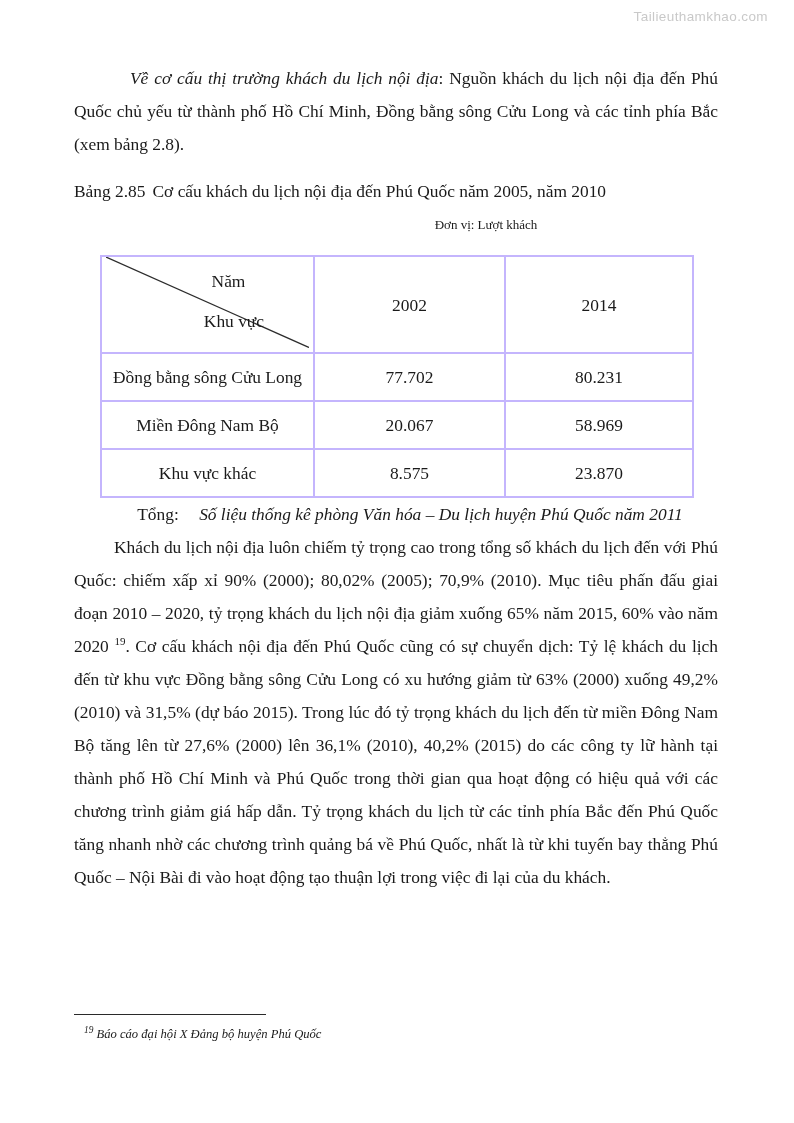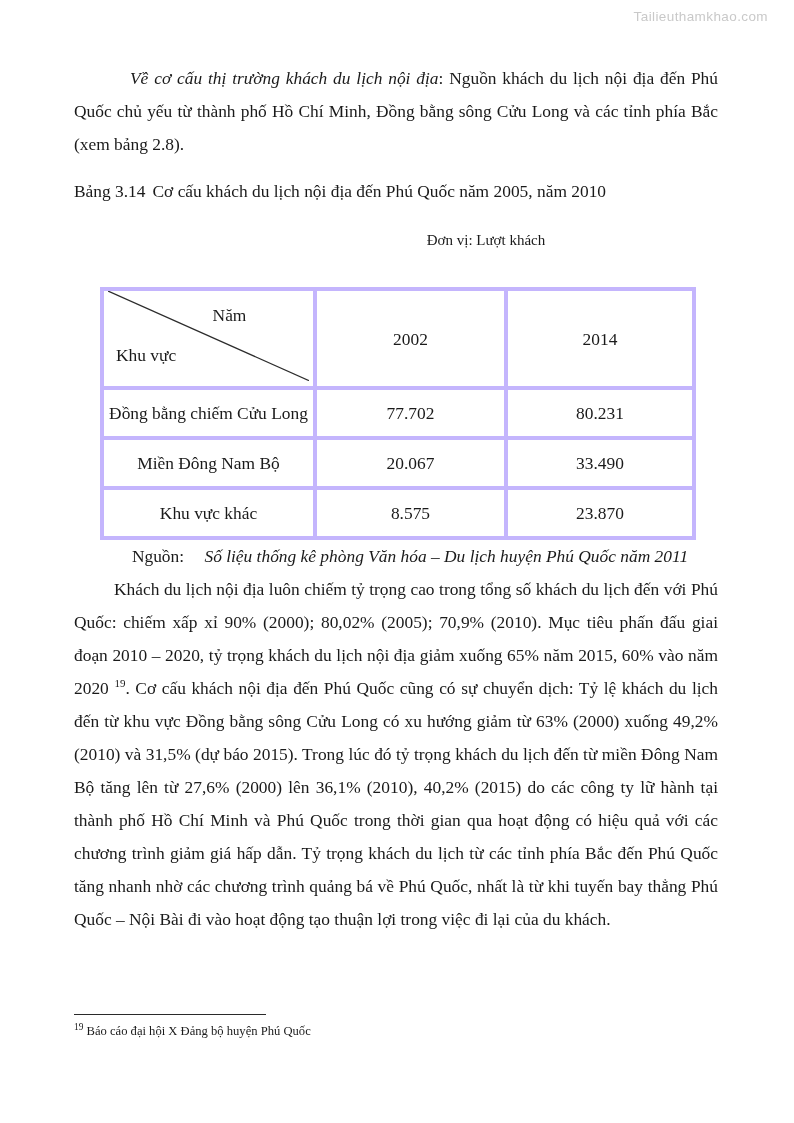--- a/index.html
+++ b/index.html
@@ -66,41 +66,41 @@
   
   .table-caption {
     margin: 0;
     font-size: 17.4px;
     line-height: 33px;
     text-align: left;
   }
   .table-caption .cap-gap { display: inline-block; width: 7px; }
 
   .unit-line {
-    margin: 16px;
-    font-size: 15px;
+    margin: 0;
+    font-size: 13px;
     line-height: 33px;
     text-align: center;
     padding-left: 180px;
   }
 
   
   .tbl-wrap {
     position: relative;
     width: 592px;
     margin-left: 26px;
   }
   table.data-table {
     border-collapse: collapse;
     width: 592px;
     table-layout: fixed;
     font-size: 17.4px;
   }
   table.data-table td {
-    border: 4px solid #c4b5fd;
+    border: 2px solid #c4b5fd;
     text-align: center;
     vertical-align: middle;
     padding: 0 4px;
     line-height: 26px;
   }
   .col-area  { width: 213px; }
   .col-2005  { width: 191px; }
   .col-2010  { width: 188px; }
 
   td.head-cell {
@@ -120,21 +120,21 @@
     left: 0;
     right: 14px;
     text-align: center;
     padding-left: 56px;
   }
   .head-region {
     position: absolute;
     top: 51px;
     left: 8px;
     width: 150px;
-    text-align: left;
+    text-align: right;
   }
   .head-diag {
     position: absolute;
     inset: 0;
     pointer-events: none;
   }
   td.head-year-cell { height: 95px; vertical-align: top; padding-top: 11px; }
 
   tr.data-row td { height: 46px; }
 
@@ -154,23 +154,24 @@
     top: 1014px;
     width: 644px;
   }
   .footnote-rule {
     width: 192px;
     height: 1px;
     background: #2a2a2a;
     margin: 0 0 7px 0;
   }
   .footnote-text {
-    margin: 0;
+    margin: 10px;
     font-size: 12.6px;
     line-height: 18px;
+    font-style: italic;
   }
   .footnote-text sup {
     font-size: 9.4px;
     vertical-align: super;
     line-height: 0;
   }
 </style>
 </head>
 <body>
 
@@ -178,21 +179,21 @@
 
   <div class="watermark">Tailieuthamkhao.com</div>
 
   <div class="content">
 
 
     <p class="body-par indent"><em class="ital">Về cơ cấu thị trường khách du lịch nội địa</em><span>: Nguồn khách du lịch nội địa đến Phú Quốc chủ yếu từ thành phố Hồ Chí Minh, Đồng bằng sông Cửu Long và các tỉnh phía Bắc (xem bảng 2.8).</span></p>
 
     <div class="gap-sm"></div>
 
-    <p class="table-caption"><span>Bảng 3.14</span><span class="cap-gap"></span><span>Cơ cấu khách du lịch nội địa đến Phú Quốc năm 2005, năm 2010</span></p>
+    <p class="table-caption"><span>Bảng 2.85</span><span class="cap-gap"></span><span>Cơ cấu khách du lịch nội địa đến Phú Quốc năm 2005, năm 2010</span></p>
 
     <p class="unit-line">Đơn vị: Lượt khách</p>
 
     <div class="gap-sm"></div>
 
     <div class="tbl-wrap">
       <table class="data-table">
         <colgroup>
           <col class="col-area">
           <col class="col-2005">
@@ -207,39 +208,39 @@
                 </svg>
                 <div class="head-year">Năm</div>
                 <div class="head-region">Khu vực</div>
               </div>
             </td>
             <td class="head-year-cell">2002</td>
             <td class="head-year-cell">2014</td>
           </tr>
 
           <tr class="data-row">
-            <td>Đồng bằng chiếm Cửu Long</td>
+            <td>Đồng bằng sông Cửu Long</td>
             <td>77.702</td>
             <td>80.231</td>
           </tr>
           <tr class="data-row">
             <td>Miền Đông Nam Bộ</td>
             <td>20.067</td>
-            <td>33.490</td>
+            <td>58.969</td>
           </tr>
           <tr class="data-row">
             <td>Khu vực khác</td>
             <td>8.575</td>
             <td>23.870</td>
           </tr>
         </tbody>
       </table>
     </div>
 
-    <p class="source-line"><span>Nguồn:</span> <em class="ital">Số liệu thống kê phòng Văn hóa – Du lịch huyện Phú Quốc năm 2011</em></p>
+    <p class="source-line"><span>Tổng:</span> <em class="ital">Số liệu thống kê phòng Văn hóa – Du lịch huyện Phú Quốc năm 2011</em></p>
 
     <p class="body-par indent"><span>Khách du lịch nội địa luôn chiếm tỷ trọng cao trong tổng số khách du lịch đến với Phú Quốc: chiếm xấp xỉ 90% (2000); 80,02% (2005); 70,9% (2010). Mục tiêu phấn đấu giai đoạn 2010 – 2020, tỷ trọng khách du lịch nội địa giảm xuống 65% năm 2015, 60% vào năm 2020 </span><sup class="fnref">19</sup><span>. Cơ cấu khách nội địa đến Phú Quốc cũng có sự chuyển dịch: Tỷ lệ khách du lịch đến từ khu vực Đồng bằng sông Cửu Long có xu hướng giảm từ 63% (2000) xuống 49,2% (2010) và 31,5% (dự báo 2015). Trong lúc đó tỷ trọng khách du lịch đến từ miền Đông Nam Bộ tăng lên từ 27,6% (2000) lên 36,1% (2010), 40,2% (2015) do các công ty lữ hành tại thành phố Hồ Chí Minh và Phú Quốc trong thời gian qua hoạt động có hiệu quả với các chương trình giảm giá hấp dẫn. Tỷ trọng khách du lịch từ các tỉnh phía Bắc đến Phú Quốc tăng nhanh nhờ các chương trình quảng bá về Phú Quốc, nhất là từ khi tuyến bay thẳng Phú Quốc – Nội Bài đi vào hoạt động tạo thuận lợi trong việc đi lại của du khách.</span></p>
 
   </div>
 
   <div class="footnote-area">
     <div class="footnote-rule"></div>
     <p class="footnote-text"><sup>19</sup> <span>Báo cáo đại hội X Đảng bộ huyện Phú Quốc</span></p>
   </div>
 

